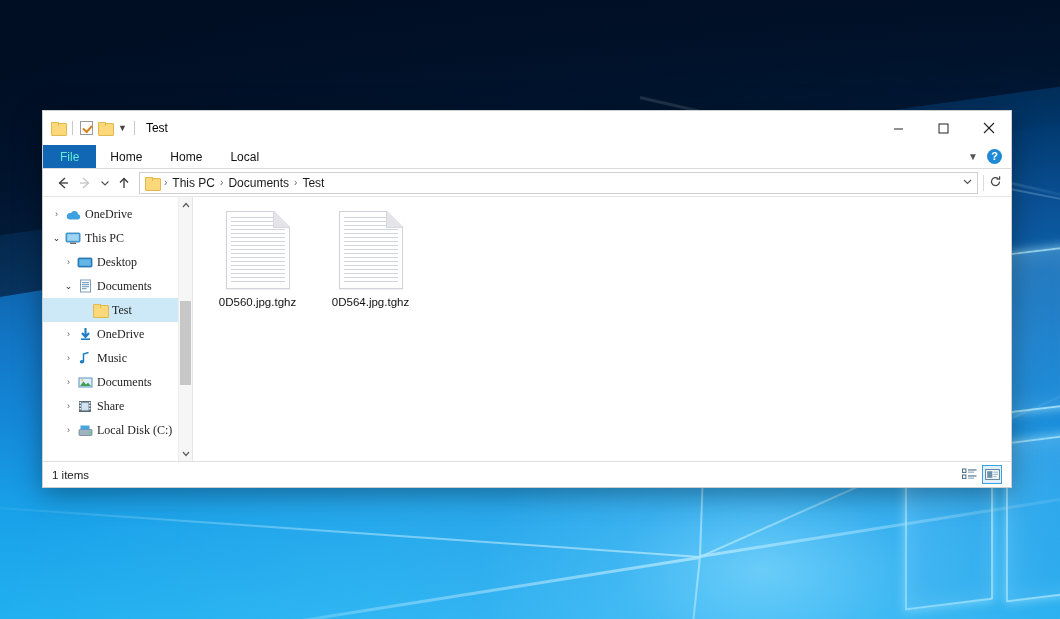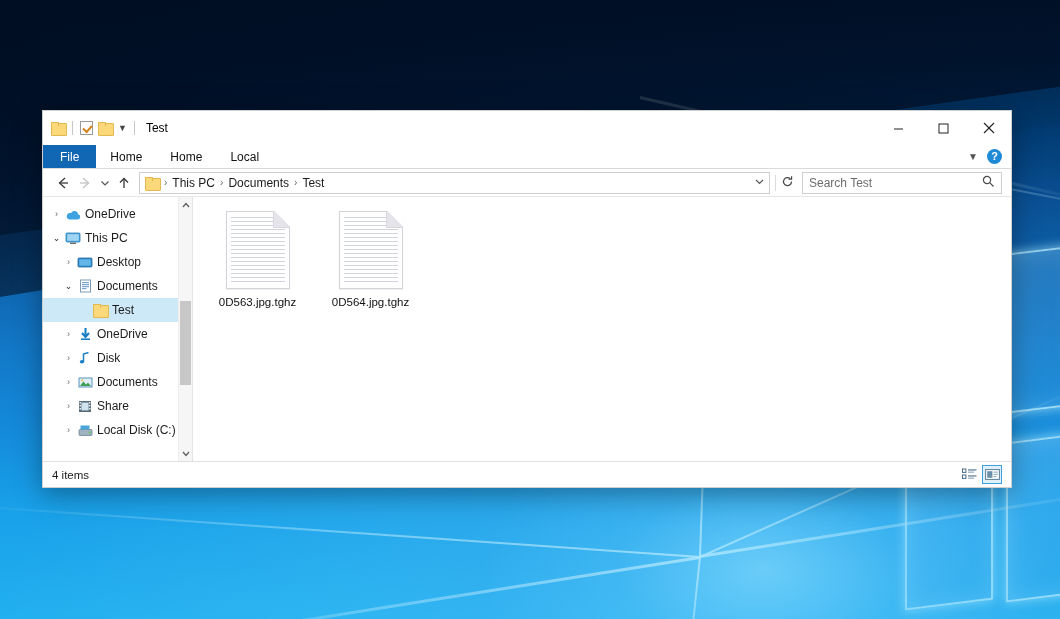--- a/index.html
+++ b/index.html
@@ -105,21 +105,21 @@
   .wbtn svg { display:block; }
 
   
   .ribbon {
     height:24px; display:flex; align-items:stretch;
     border-bottom:1px solid #dadada; background:#fff; flex:none;
   }
   .tab {
     padding:0 14px; display:flex; align-items:center; font-size:12px; color:#111;
   }
-  .tab.file { background:#1267b5; color:#ffffff; padding:0 17px; }
+  .tab.file { background:#1267b5; color:#5eead4; padding:0 17px; }
   .ribbon-right { margin-left:auto; display:flex; align-items:center; gap:9px; padding-right:9px; }
   .chev-small { font-size:10px; color:#555; }
   .help-circ {
     width:15px; height:15px; border-radius:50%; background:#1e8ad6;
     color:#fff; font-size:11px; font-weight:bold; display:flex;
     align-items:center; justify-content:center; line-height:1;
   }
 
   
   .addrrow {
@@ -163,21 +163,21 @@
   .node {
     height:24px; display:flex; align-items:center; font-size:12px; color:#1c1c1c;
     padding-right:4px; white-space:nowrap;
   }
   .node.sel { background:#cde8f7; }
   .twisty {
     width:15px; text-align:center; font-size:9px; color:#5e5e5e; flex:none;
   }
   .twisty.open { color:#2b2b2b; }
   .nicon { width:18px; display:flex; align-items:center; justify-content:center; flex:none; }
-  .nlabel { padding-left:3px; }
+  .nlabel { padding-left:3px;font-family:Liberation Serif, serif; }
 
   
   .sbar {
     position:absolute; right:0; top:0; bottom:0; width:14px;
     background:#f6f6f6; border-left:1px solid #ededed;
     display:flex; flex-direction:column; align-items:center;
   }
   .sbar-arrow { height:15px; display:flex; align-items:center; justify-content:center;
     font-size:8px; color:#5c5c5c; width:100%; }
   .sbar-track { flex:1; width:100%; position:relative; }
@@ -351,29 +351,20 @@
         </span>
       </div>
       <span class="vsep" style="margin:0 5px;"></span>
       <span class="refresh">
         <svg width="13" height="13" viewBox="0 0 13 13">
             <path d="M10.5 6.5 a4 4 0 1 1 -1.3 -2.9" fill="none" stroke="#444" stroke-width="1.2"></path>
             <path d="M10.6 1.2 L10.6 4.2 L7.6 4.2" fill="none" stroke="#444" stroke-width="1.2"></path>
           </svg>
       </span>
 
-      <div class="searchbox">
-        <span class="search-ph">Search Test</span>
-        <span class="search-icon">
-          <svg width="13" height="13" viewBox="0 0 13 13">
-              <circle cx="5" cy="5" r="3.6" fill="none" stroke="#4a4a4a" stroke-width="1.2"></circle>
-              <line x1="7.7" y1="7.7" x2="11.5" y2="11.5" stroke="#4a4a4a" stroke-width="1.2"></line>
-            </svg>
-        </span>
-      </div>
     </div>
 
     <div class="body">
 
       <div class="sidebar">
         <div class="tree">
 
           <div class="node" style="padding-left:6px;">
             <span class="twisty">›</span>
             <span class="nicon">
@@ -441,21 +432,21 @@
           </div>
 
           <div class="node" style="padding-left:18px;">
             <span class="twisty">›</span>
             <span class="nicon">
               <svg width="12" height="14" viewBox="0 0 12 14">
                   <path d="M9.5 1.5 L4.5 3 L4.5 10.2" fill="none" stroke="#1a7fc4" stroke-width="1.5"></path>
                   <ellipse cx="3" cy="10.8" rx="2.2" ry="1.8" fill="#1a7fc4"></ellipse>
                 </svg>
             </span>
-            <span class="nlabel">Disk</span>
+            <span class="nlabel">Music</span>
           </div>
 
           <div class="node" style="padding-left:18px;">
             <span class="twisty">›</span>
             <span class="nicon">
               <svg width="15" height="13" viewBox="0 0 15 13">
                   <rect x="1" y="2" width="13" height="9" fill="#dfeefa" stroke="#5b93bd" stroke-width="1"></rect>
                   <path d="M2 10 L5.5 5.5 L8 8.5 L10 6.8 L13 10 z" fill="#3f9e52"></path>
                   <circle cx="4.2" cy="4.3" r="1.1" fill="#f2c14b"></circle>
                 </svg>
@@ -507,48 +498,48 @@
             <svg width="8" height="6" viewBox="0 0 8 6">
                 <path d="M1 1 L4 4.5 L7 1" fill="none" stroke="#5c5c5c" stroke-width="1.2"></path>
               </svg>
           </div>
         </div>
       </div>
 
       <div class="content">
         <div class="filegrid">
 
-
-
-
           <div class="fileitem">
             <div class="doc">
               <div class="lines"></div>
                 <div class="foldmask"></div>
                 <div class="fold"></div>
             </div>
-            <div class="fname">0D563.jpg.tghz</div>
-          </div>
+            <div class="fname">0D560.jpg.tghz</div>
+          </div>
+
+
+
 
           <div class="fileitem">
             <div class="doc">
               <div class="lines"></div>
                 <div class="foldmask"></div>
                 <div class="fold"></div>
             </div>
             <div class="fname">0D564.jpg.tghz</div>
           </div>
 
 
         </div>
       </div>
     </div>
 
     <div class="statusbar">
-      <span class="status-text">4 items</span>
+      <span class="status-text">1 items</span>
       <div class="viewbtns">
         <div class="vbtn">
           <svg width="15" height="13" viewBox="0 0 15 13">
             <rect x="0.5" y="1" width="3.4" height="3.4" fill="none" stroke="#4a6b84" stroke-width="1"></rect>
             <rect x="0.5" y="7" width="3.4" height="3.4" fill="none" stroke="#4a6b84" stroke-width="1"></rect>
             <rect x="6" y="1.4" width="8.5" height="1.1" fill="#4a6b84"></rect>
             <rect x="6" y="3.6" width="6" height="1.1" fill="#8aa4b8"></rect>
             <rect x="6" y="7.4" width="8.5" height="1.1" fill="#4a6b84"></rect>
             <rect x="6" y="9.6" width="6" height="1.1" fill="#8aa4b8"></rect>
           </svg>

